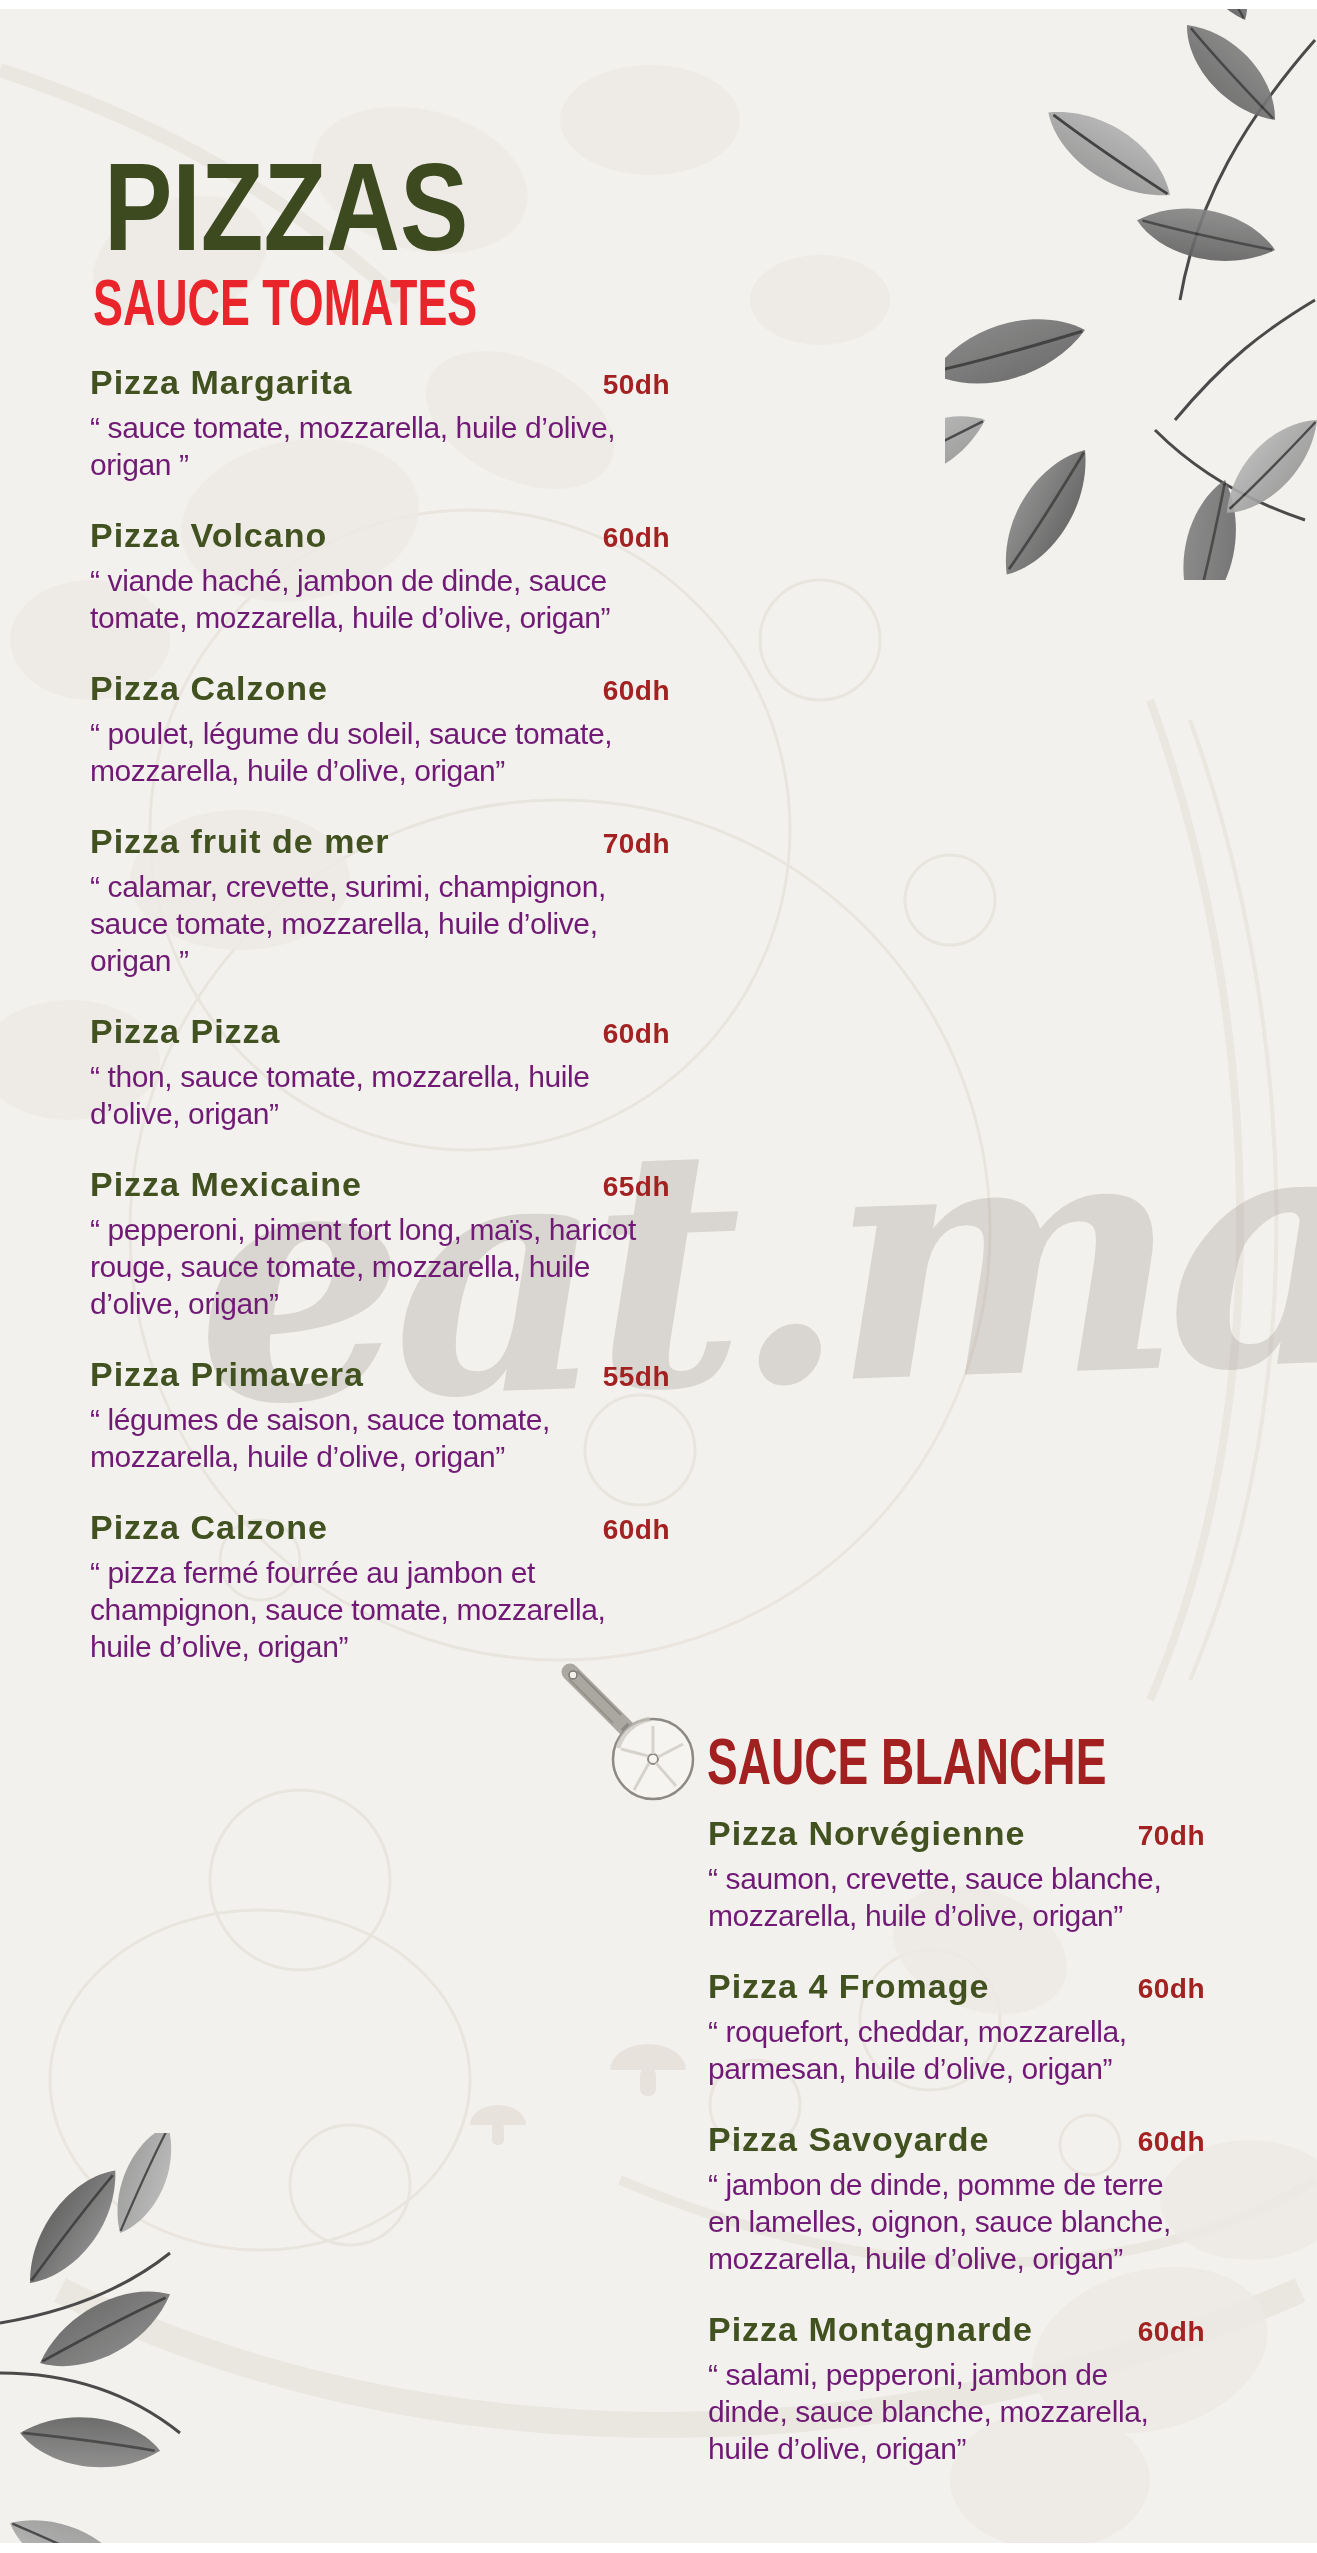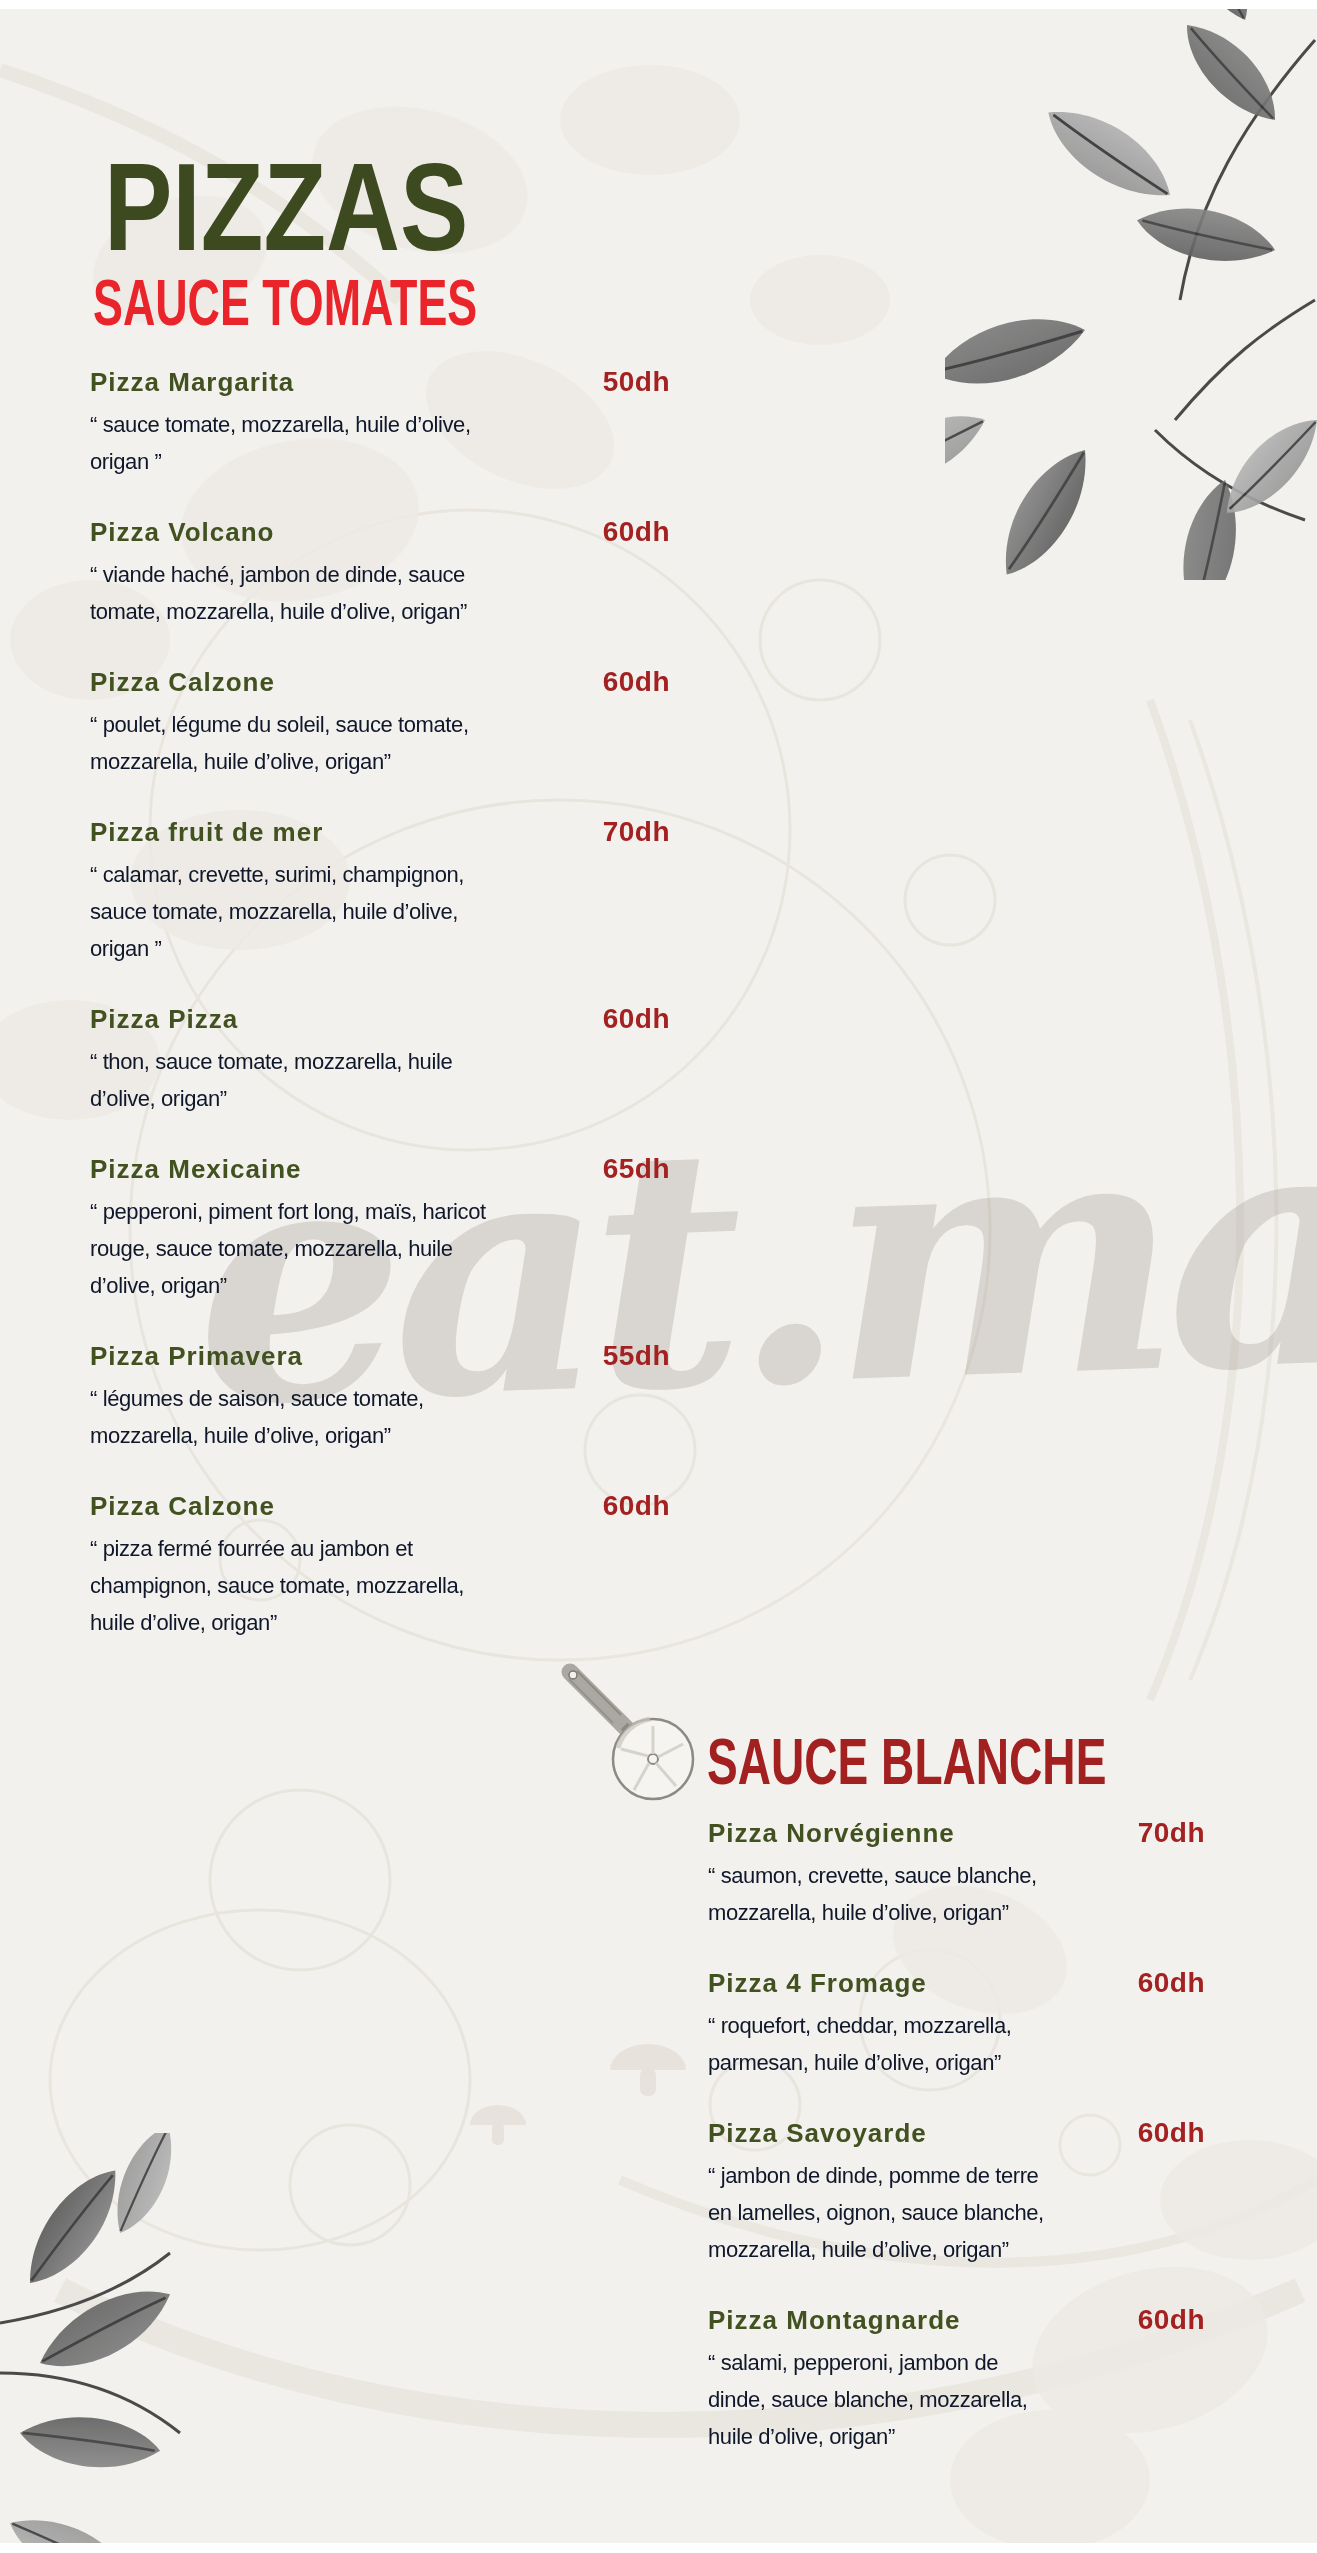--- a/index.html
+++ b/index.html
@@ -36,23 +36,23 @@
   .heading-blanche {
     position:absolute; left:707px; top:1734px;
     font-size:64px; line-height:56px; font-weight:bold; color:#a32020;
     transform:scaleX(0.72); transform-origin:0 0; white-space:nowrap;
   }
   .col { position:absolute; }
   .col-left  { left:90px;  top:358px;  width:580px; }
   .col-right { left:708px; top:1809px; width:497px; }
   .item { margin-bottom:28px; }
   .item-row { display:flex; justify-content:space-between; align-items:baseline; line-height:48px; }
-  .item-name  { font-size:26px; font-weight:bold; color:#41511f; letter-spacing:1px; white-space:nowrap; }
+  .item-name  { font-size:34px; font-weight:bold; color:#41511f; letter-spacing:1px; white-space:nowrap; }
   .item-price { font-size:28px; font-weight:bold; color:#a32121; letter-spacing:0.5px; white-space:nowrap; }
-  .item-desc { color:#0f172a; font-size:22px; line-height:37px; letter-spacing:-0.4px; }
+  .item-desc { color:#701a75; font-size:30px; line-height:37px; letter-spacing:-0.4px; }
   .dline { display:block; white-space:nowrap; }
   .cutter { position:absolute; left:550px; top:1656px; width:160px; height:160px; z-index:3; }
 </style>
 </head>
 <body>
 
 <div class="page">
 
   <svg class="bg-sketch" width="1317" height="2553" viewBox="0 0 1317 2553">
     <g fill="none" stroke="#e7e3dc" stroke-width="3" opacity="0.85">

